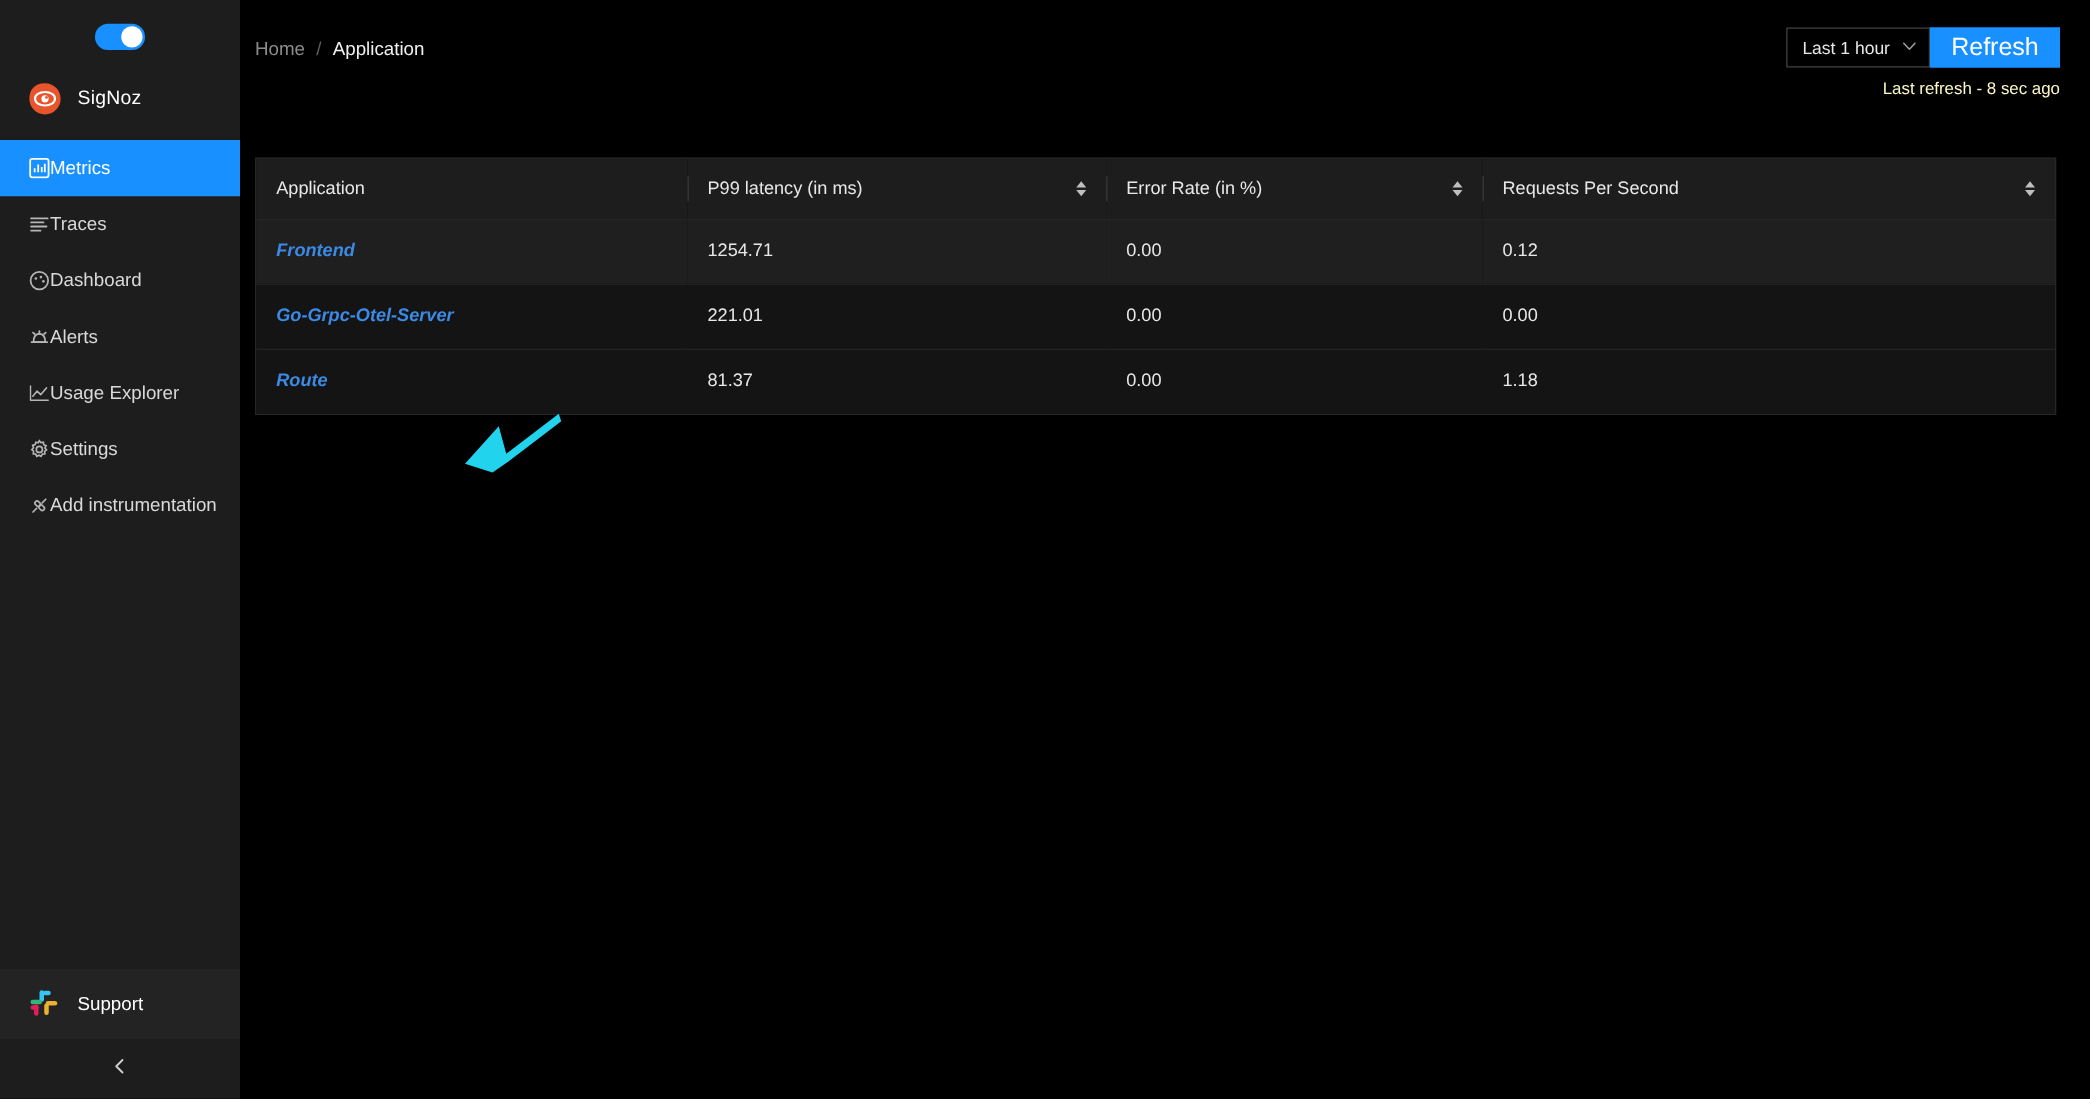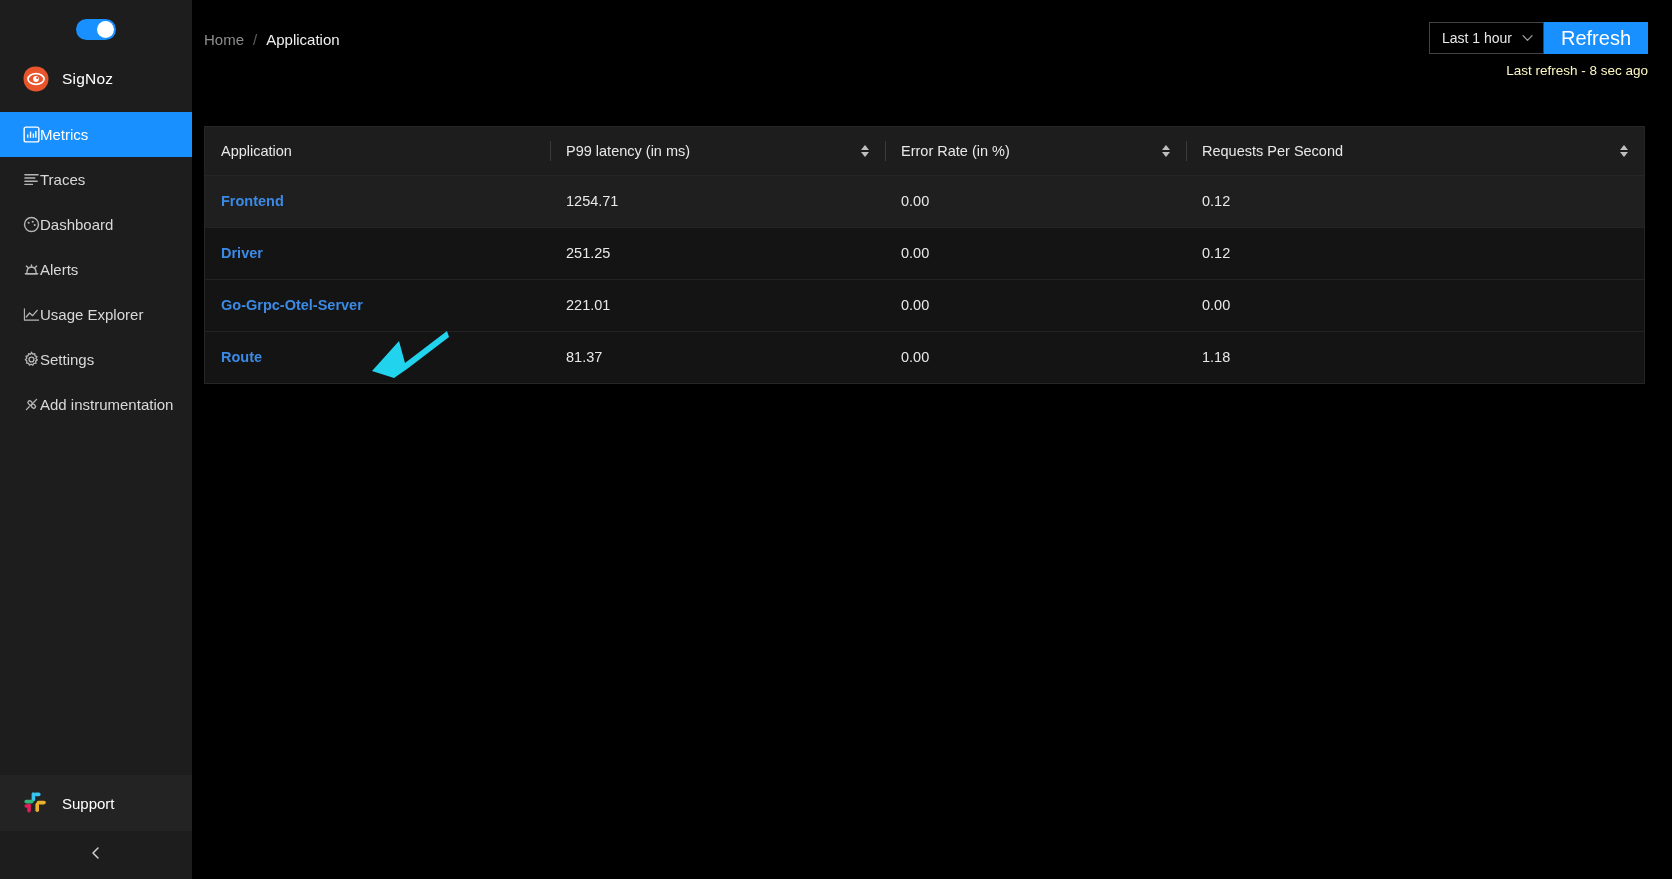--- a/index.html
+++ b/index.html
@@ -108,21 +108,21 @@
   .sorter .tri { width:0; height:0; border-left:4.5px solid transparent; border-right:4.5px solid transparent; }
   .sorter .up { border-bottom:5px solid #bfbfbf; }
   .sorter .down { border-top:5px solid #bfbfbf; }
 
   tbody td {
     height: 52px; padding: 0 16px; font-size: 14.5px; color:#e8e8e8;
     border-bottom: 1px solid #232323; background:#141414;
   }
   tbody tr:last-child td { border-bottom: none; }
   tbody tr.hover td { background:#1f1f1f; }
-  .app-link { color:#3b8ae5; font-weight:700; font-size:14.5px; cursor:pointer; }
+  .app-link { color:#3b8ae5; font-weight:700; font-size:14.5px; cursor:pointer;font-style:italic; }
 
   
   .arrow-overlay { position:absolute; left:0; top:0; width:1672px; height:879px; pointer-events:none; }
 </style>
 </head>
 <body>
 
 <div class="app">
 
   <aside class="sidebar">
@@ -335,28 +335,20 @@
           <tr class="hover">
             <td>
               <span class="app-link">Frontend</span>
             </td>
             <td>1254.71</td>
             <td>0.00</td>
             <td>0.12</td>
           </tr>
           <tr>
             <td>
-              <span class="app-link">Driver</span>
-            </td>
-            <td>251.25</td>
-            <td>0.00</td>
-            <td>0.12</td>
-          </tr>
-          <tr>
-            <td>
               <span class="app-link">Go-Grpc-Otel-Server</span>
             </td>
             <td>221.01</td>
             <td>0.00</td>
             <td>0.00</td>
           </tr>
           <tr>
             <td>
               <span class="app-link">Route</span>
             </td>

